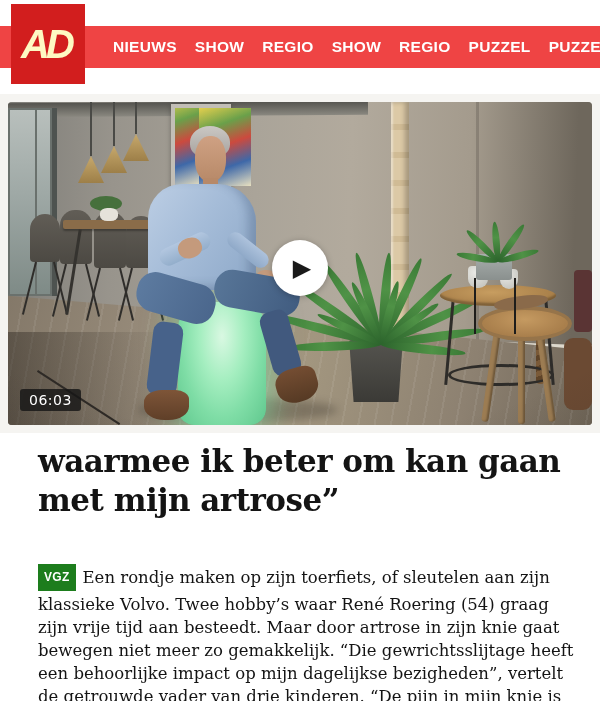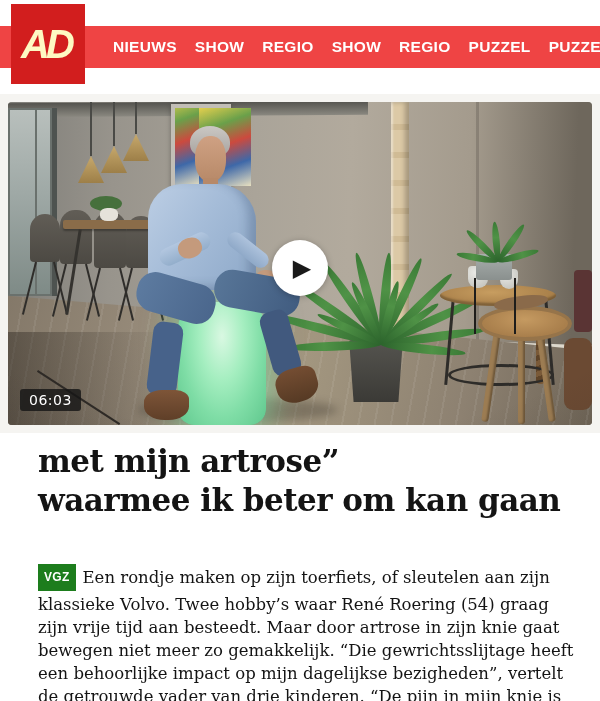--- a/index.html
+++ b/index.html
@@ -274,21 +274,21 @@
 
     <div class="v-vignette"></div>
 
     <div class="play-btn">
       <span>▶</span>
     </div>
     <div class="duration">06:03</div>
   </div>
 
   <h1 class="headline">
+    <span>waarmee ik beter om kan gaan</span>
     <span>met mijn artrose”</span>
-    <span>waarmee ik beter om kan gaan</span>
   </h1>
 
   <div class="body-wrap">
     <span class="kicker">VGZ</span><span>Een rondje maken op zijn toerfiets, of sleutelen aan zijn klassieke Volvo. Twee hobby’s waar René Roering (54) graag zijn vrije tijd aan besteedt. Maar door artrose in zijn knie gaat bewegen niet meer zo gemakkelijk. “Die gewrichtsslijtage heeft een behoorlijke impact op mijn dagelijkse bezigheden”, vertelt de getrouwde vader van drie kinderen. “De pijn in mijn knie is soms ondraaglijk.”</span>
   </div>
 
 </div>
 
 </body></html>

